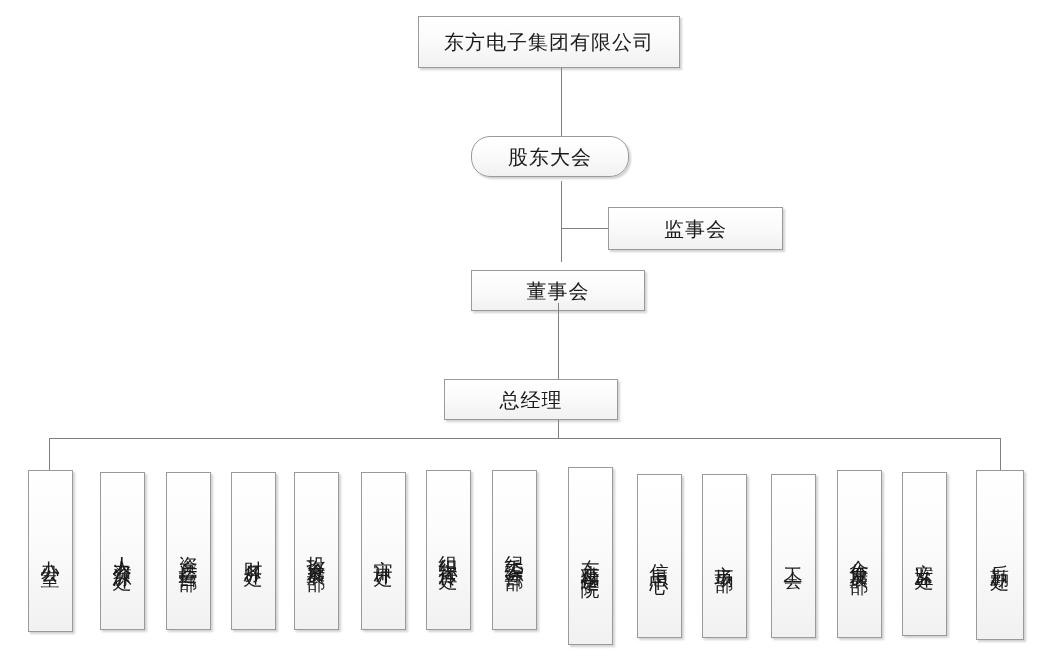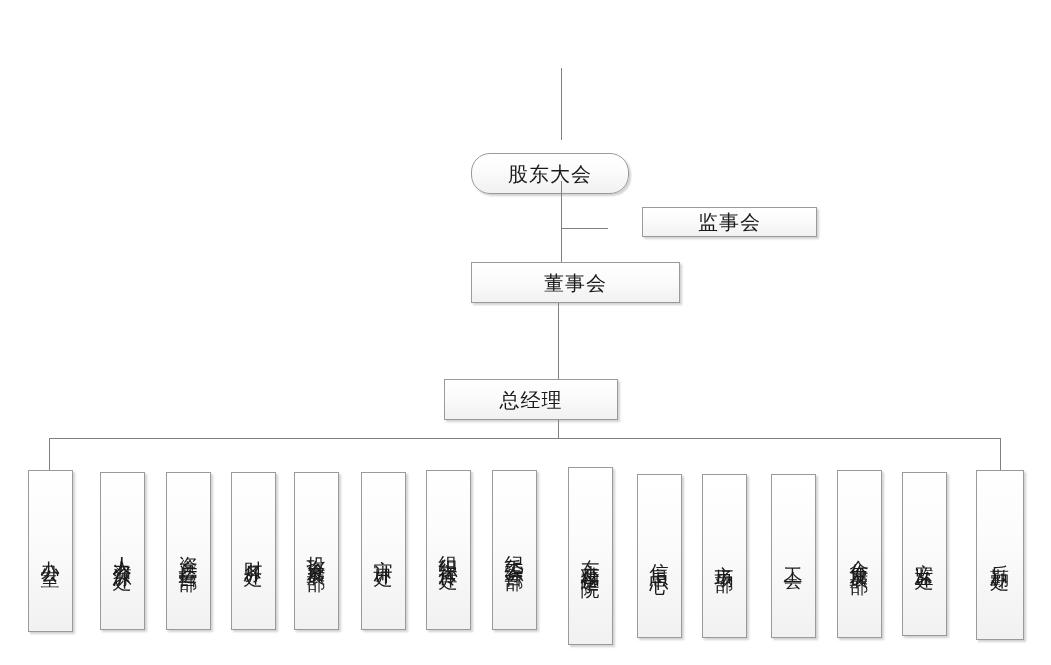--- a/index.html
+++ b/index.html
@@ -44,36 +44,39 @@
   
   .line{position:absolute;background:#808080;}
   .vline{width:1px;}
   .hline{height:1px;}
 </style>
 </head>
 <body>
 
 <div id="chart">
 
+  <div class="node h" style="left:418px;top:16px;width:262px;height:52px;">
+    <span>东方电子集团有限公司</span>
+  </div>
 
   <div class="line vline" style="left:561px;top:68px;width:1px;height:72px;"></div>
 
-  <div class="node h" style="left:471px;top:153px;width:158px;height:41px;border-radius:19px;">
+  <div class="node h" style="left:471px;top:136px;width:158px;height:41px;border-radius:19px;">
     <span>股东大会</span>
   </div>
 
   <div class="line vline" style="left:561px;top:181px;width:1px;height:81px;"></div>
 
   <div class="line hline" style="left:561px;top:228px;width:47px;height:1px;"></div>
 
-  <div class="node h" style="left:608px;top:207px;width:175px;height:30px;margin-left:34px;">
+  <div class="node h" style="left:608px;top:207px;width:175px;height:43px;">
     <span>监事会</span>
   </div>
 
-  <div class="node h" style="left:471px;top:262px;width:209px;height:41px;">
+  <div class="node h" style="left:471px;top:270px;width:174px;height:41px;">
     <span>董事会</span>
   </div>
 
   <div class="line vline" style="left:558px;top:303px;width:1px;height:76px;"></div>
 
   <div class="node h" style="left:444px;top:379px;width:174px;height:41px;">
     <span>总经理</span>
   </div>
 
   <div class="line vline" style="left:558px;top:420px;width:1px;height:18px;"></div>

